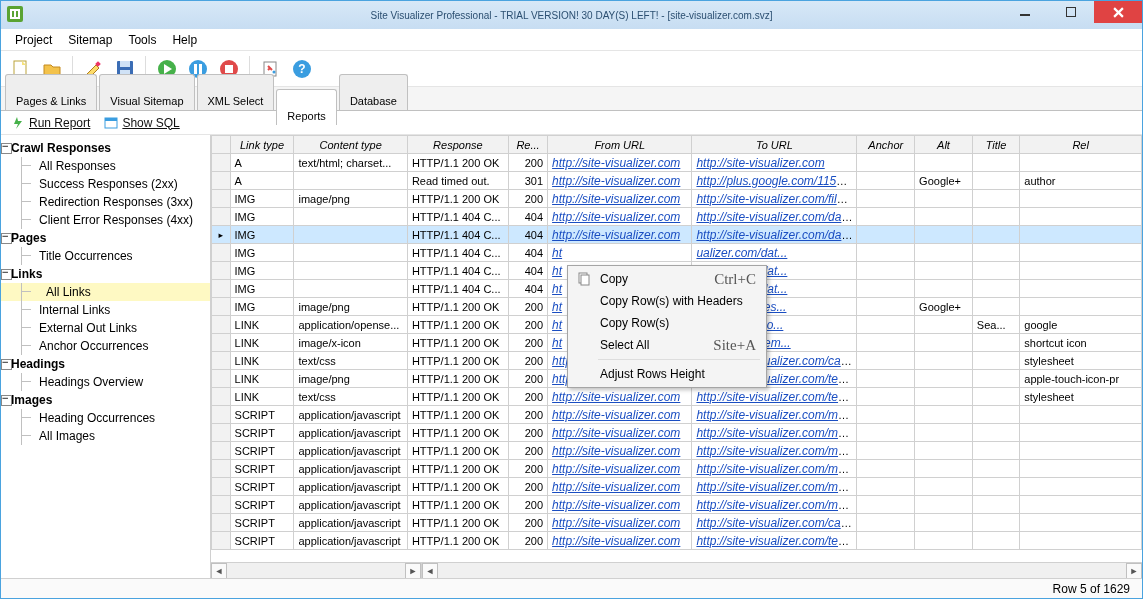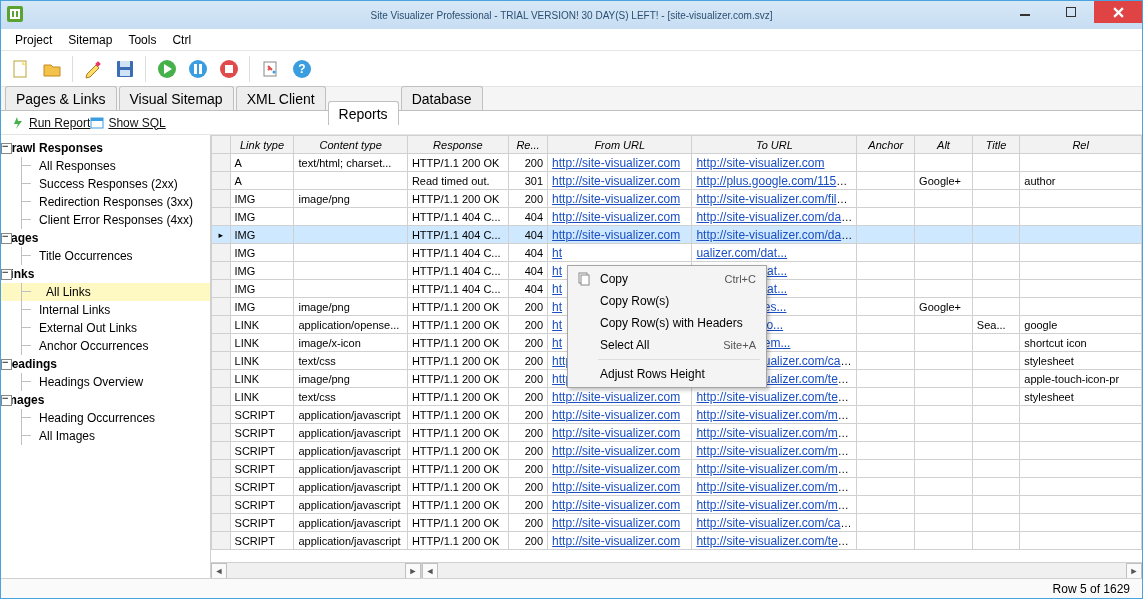--- a/index.html
+++ b/index.html
@@ -10,46 +10,46 @@
 .titlebar .app-icon { position:absolute; left:6px; top:5px; width:16px; height:16px; }
 .win-controls { position: absolute; right: 0; top: 0; display: flex; }
 .win-btn { width: 46px; height: 22px; display:flex; align-items:center; justify-content:center; color:#333; font-size:14px; }
 .win-btn.close { background:#e04343; color:#fff; width:48px; height:22px;}
 .menubar { height: 22px; display:flex; align-items:center; gap:4px; padding:0 8px; border-bottom:1px solid #e5e5e5; }
 .menubar span { padding:2px 6px; }
 .toolbar { height: 36px; display:flex; align-items:center; gap:3px; padding:2px 6px; border-bottom:1px solid #e5e5e5; }
 .toolbar .tbtn { width:28px; height:28px; border:1px solid transparent; border-radius:3px; display:flex; align-items:center; justify-content:center; }
 .toolbar .sep { width:2px; height:26px; border-left:1px solid #ddd; margin:0 3px; }
 .tabs { height:24px; display:flex; align-items:flex-end; padding:0 4px; border-bottom:1px solid #c0c0c0; background:#f5f5f5; }
-.tab { padding:4px 10px 3px; border:1px solid #c0c0c0; border-bottom:none; margin-right:2px; background:#eee; font-size:14px; border-radius:3px 3px 0 0; }
+.tab { padding:20px 10px 3px; border:1px solid #c0c0c0; border-bottom:none; margin-right:2px; background:#eee; font-size:11px; border-radius:3px 3px 0 0; }
 .tab.active { background:#fff; position:relative; top:15px; }
-.subbar { height:24px; display:flex; align-items:center; padding:0 10px; border-bottom:1px solid #e5e5e5; }
+.subbar { height:24px; display:flex; align-items:center; gap:14px; padding:0 10px; border-bottom:1px solid #e5e5e5; }
 .subbar .lnk { display:flex; align-items:center; gap:4px; color:#111; text-decoration:underline; cursor:pointer; }
 .subbar .lnk .ic { width:14px; height:14px; }
 .body { flex:1; display:flex; min-height:0; }
 .side { width:210px; border-right:1px solid #d0d0d0; overflow:auto; padding:4px 0; }
 .tree-node { padding:1px 4px 1px 20px; white-space:nowrap; position:relative; line-height:16px;}
-.tree-node.parent { padding-left:2px; font-weight:bold; }
+.tree-node.parent { padding-left:10px; font-weight:bold; }
 .tree-node.parent::before { content:""; position:absolute; left:0; top:4px; width:9px; height:9px; border:1px solid #888; background:#fff; }
 .tree-node.parent::after { content:"−"; position:absolute; left:1px; top:-1px; font-size:11px; color:#555;}
 .tree-node.child { padding-left:38px; font-weight:normal;}
 .tree-node.child::before { content:""; position:absolute; left:20px; top:8px; width:10px; height:1px; background:#c0c0c0; }
 .tree-node.child::after { content:""; position:absolute; left:20px; top:0; width:1px; height:100%; background:#c0c0c0; }
 .tree-node.sel { background:#fef9c3; color:#000;padding-left:45px; }
 .main { flex:1; display:flex; flex-direction:column; min-width:0; }
 .grid-wrap { flex:1; overflow:auto; position:relative; }
 table.grid { border-collapse:collapse; table-layout:fixed; width:100%; }
 table.grid th, table.grid td { border:1px solid #d0d0d0; height:18px; padding:0 4px; overflow:hidden; white-space:nowrap; text-overflow:ellipsis; text-align:left; font-size:11px; vertical-align:middle;}
 table.grid th { background:#f2f2f2; font-weight:normal; text-align:center;font-style:italic; }
-table.grid td a { color:#1a4ec2; text-decoration:underline; }
+table.grid td a { color:#1a4ec2; text-decoration:underline;font-style:italic; }
 table.grid tr.sel td { background:#cde8ff; }
 .row-ind { width:16px; background:#f2f2f2; border-right:1px solid #d0d0d0; }
 .ctx { position:absolute; left:566px; top:264px; width:200px; background:#f4f4f4; border:1px solid #a5a5a5; box-shadow:2px 2px 4px rgba(0,0,0,0.25); z-index:50; padding:2px; }
 .ctx .mi { height:22px; display:flex; align-items:center; padding:0 8px 0 30px; position:relative; font-size:12px;}
-.ctx .mi .sc { margin-left:auto; color:#555; font-size:11px;}
+.ctx .mi .sc { margin-left:auto; color:#555; font-size:15px;font-family:Liberation Serif, serif;}
 .ctx .mi.first svg { position:absolute; left:6px; top:3px; }
 .ctx .sep { height:1px; background:#ddd; margin:3px 4px 3px 28px; }
 .status { height:20px; border-top:1px solid #d0d0d0; display:flex; align-items:center; justify-content:flex-end; padding:0 12px; font-size:11px; background:#fafafa;}
 .hscroll { height:16px; background:#f0f0f0; border-top:1px solid #d0d0d0; display:flex; }
 .hscroll .arrow { width:16px; height:16px; display:flex; align-items:center; justify-content:center; border:1px solid #c0c0c0; background:#fafafa; font-size:9px; color:#555;}
 .hscroll .track { flex:1; position:relative; }
 .side-hscroll { width:210px; }
 svg { display:block; }
 </style>
 </head>
@@ -80,21 +80,21 @@
             <path d="M1 1 L9 9 M9 1 L1 9" stroke="#fff" stroke-width="2"></path>
           </svg>
         </div>
   </div>
 </div>
 
 <div class="menubar">
   <span>Project</span>
   <span>Sitemap</span>
   <span>Tools</span>
-  <span>Ctrl</span>
+  <span>Help</span>
 </div>
 
 <div class="toolbar">
   <div class="tbtn">
         <svg width="22" height="22" viewBox="0 0 22 22">
           <rect x="4" y="3" width="12" height="16" fill="#fff" stroke="#bba33a"></rect>
           <polygon points="12,3 16,7 12,7" fill="#f6e27a"></polygon>
         </svg>
       </div>
   <div class="tbtn">
@@ -148,21 +148,21 @@
         <svg width="22" height="22" viewBox="0 0 22 22">
           <circle cx="11" cy="11" r="9" fill="#3a9de0"></circle>
           <text x="11" y="15" text-anchor="middle" font-size="12" fill="#fff" font-weight="bold">?</text>
         </svg>
       </div>
 </div>
 
 <div class="tabs">
   <div class="tab">Pages &amp; Links</div>
   <div class="tab">Visual Sitemap</div>
-  <div class="tab">XML Client</div>
+  <div class="tab">XML Select</div>
   <div class="tab active">Reports</div>
   <div class="tab">Database</div>
 </div>
 
 <div class="subbar">
   <span class="lnk">
     <svg class="ic" viewBox="0 0 14 14">
           <polygon points="6,1 3,8 7,8 5,13 11,5 7,5" fill="#46b14a"></polygon>
         </svg>
     <span>Run Report</span>
@@ -540,24 +540,24 @@
 <div class="ctx">
   <div class="mi first">
     <svg width="16" height="16" viewBox="0 0 16 16">
           <rect x="3" y="2" width="8" height="10" fill="#fff" stroke="#888"></rect>
           <rect x="5" y="4" width="8" height="10" fill="#fff" stroke="#888"></rect>
         </svg>
     <span>Copy</span>
     <span class="sc">Ctrl+C</span>
   </div>
   <div class="mi">
+        <span>Copy Row(s) with Headers</span>
+      </div>
+  <div class="mi">
         <span>Copy Row(s)</span>
-      </div>
-  <div class="mi">
-        <span>Copy Row(s) with Headers</span>
       </div>
   <div class="mi">
     <span>Select All</span>
     <span class="sc">Site+A</span>
   </div>
   <div class="sep"></div>
   <div class="mi">
         <span>Adjust Rows Height</span>
       </div>
 </div>

